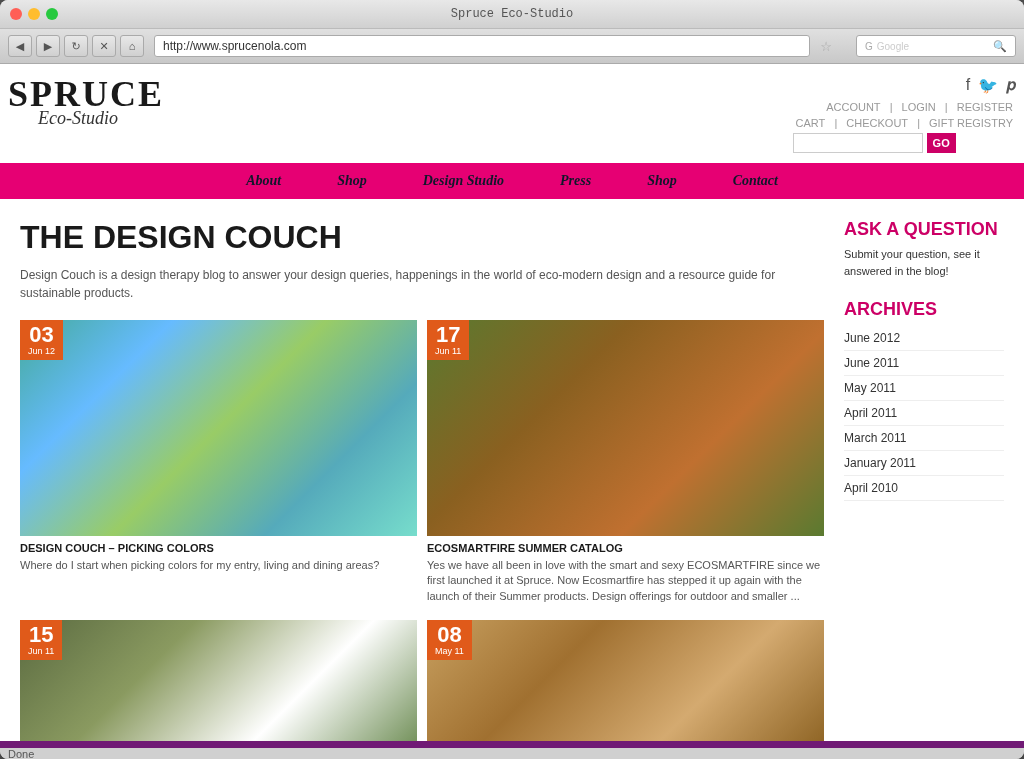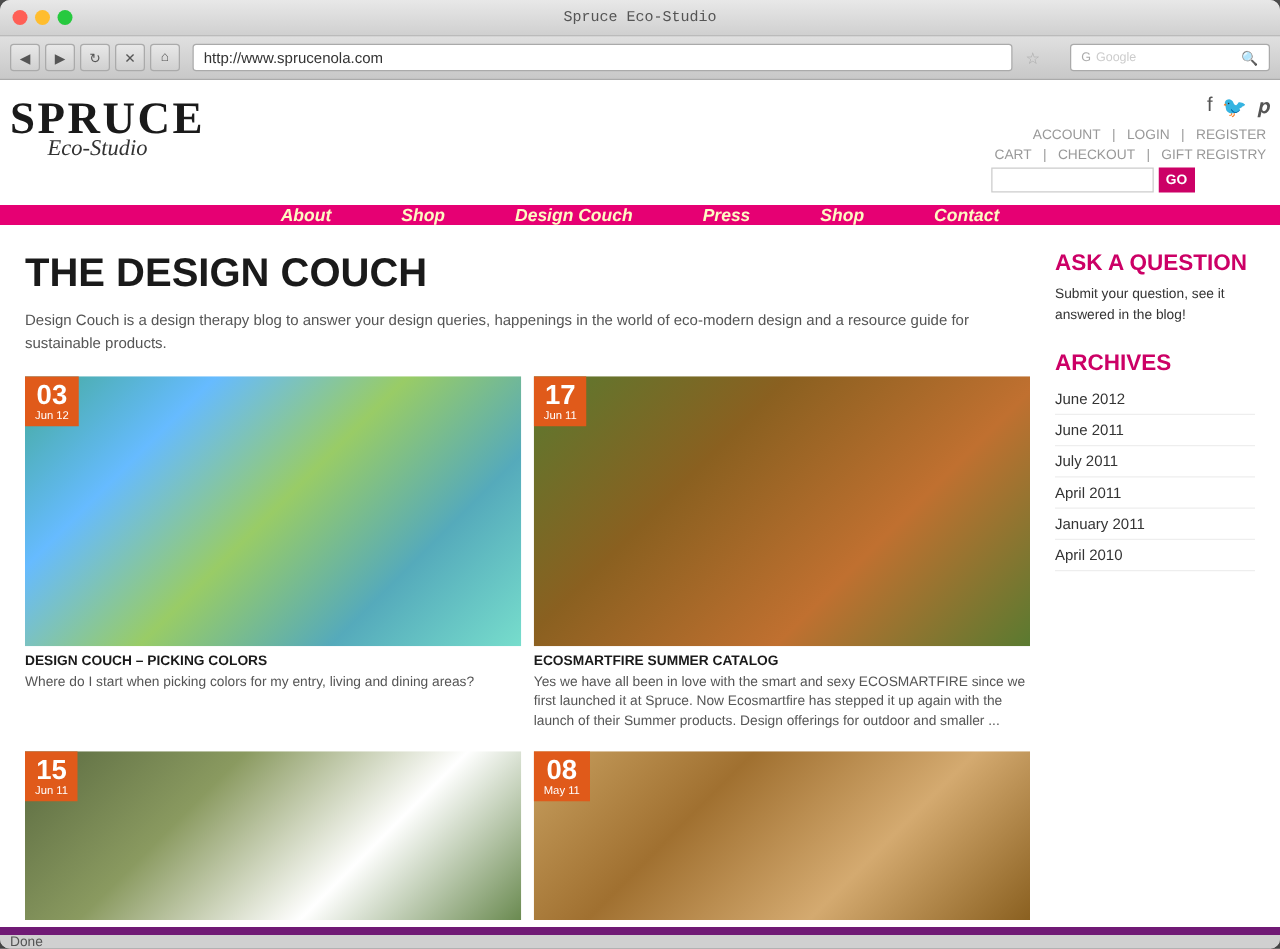--- a/index.html
+++ b/index.html
@@ -164,26 +164,27 @@
     }
 
     
     .main-nav {
       background: #e60073;
       display: flex;
       justify-content: center;
       margin-top: 10px;
     }
     .nav-item {
-      color: #fef9c3;
+      color: #0f172a;
       font-size: 14px;
       font-weight: bold;
-      padding: 0 28px;
+      padding: 10px 28px;
       cursor: pointer;
       font-style: italic;
+      font-family: Liberation Serif, serif;
     }
 
     
     .main-layout {
       display: flex;
       padding: 20px;
       gap: 20px;
     }
     .content-area { flex: 1; }
     .sidebar { width: 160px; flex-shrink: 0; }
@@ -387,21 +388,21 @@
           <div class="search-row">
             <input class="search-input-site" type="text" style="">
             <button class="go-btn">GO</button>
           </div>
         </div>
       </div>
 
       <div class="main-nav">
         <div class="nav-item">About</div>
         <div class="nav-item">Shop</div>
-        <div class="nav-item">Design Couch</div>
+        <div class="nav-item">Design Studio</div>
         <div class="nav-item">Press</div>
         <div class="nav-item">Shop</div>
         <div class="nav-item">Contact</div>
       </div>
 
       <div class="main-layout">
 
         <div class="content-area">
           <h1 class="blog-title">THE DESIGN COUCH</h1>
           <p class="blog-desc">Design Couch is a design therapy blog to answer your design queries, happenings in the world of eco-modern design and a resource guide for sustainable products.</p>
@@ -462,22 +463,23 @@
 
         <div class="sidebar">
           <div class="sidebar-section">
             <div class="sidebar-title">ASK A QUESTION</div>
             <p class="sidebar-text">Submit your question, see it answered in the blog!</p>
           </div>
           <div class="sidebar-section">
             <div class="sidebar-title">ARCHIVES</div>
             <a class="archive-link">June 2012</a>
             <a class="archive-link">June 2011</a>
-            <a class="archive-link">July 2011</a>
+            <a class="archive-link">May 2011</a>
             <a class="archive-link">April 2011</a>
+            <a class="archive-link">March 2011</a>
             <a class="archive-link">January 2011</a>
             <a class="archive-link">April 2010</a>
           </div>
         </div>
 
       </div>
     </div>
   </div>
 
   <div class="status-bar">

